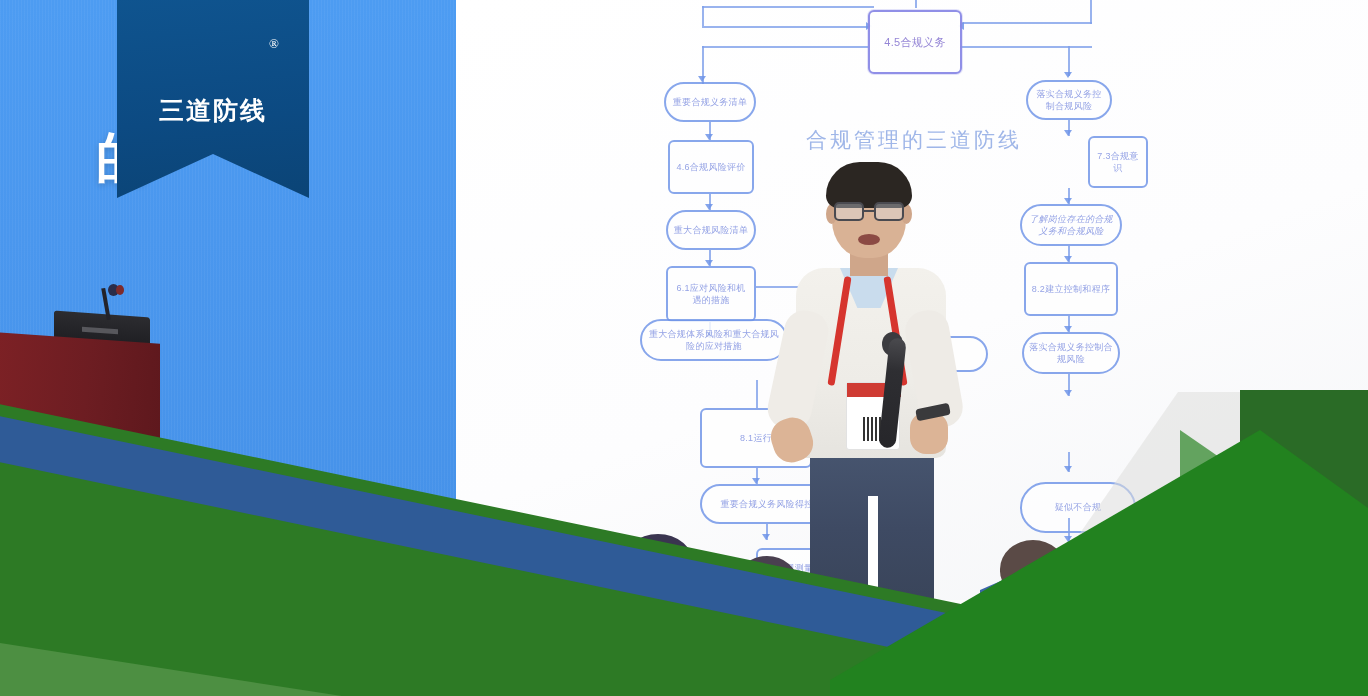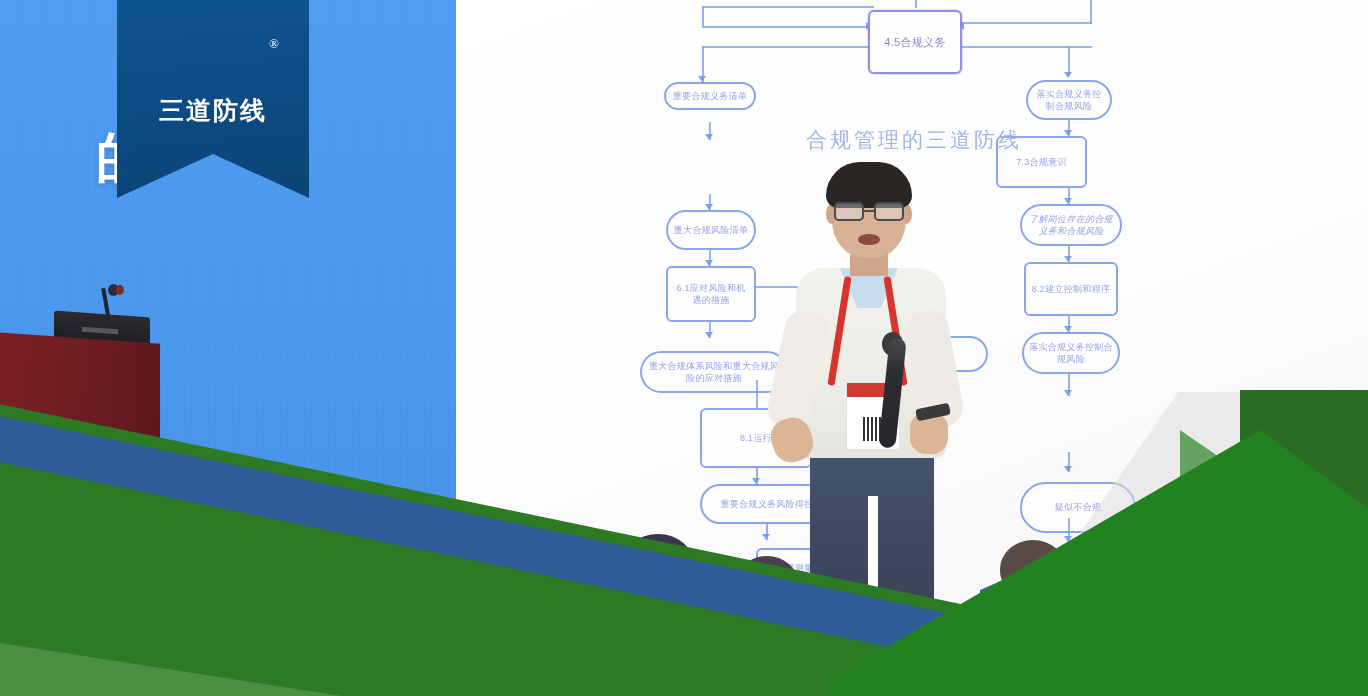--- a/index.html
+++ b/index.html
@@ -184,43 +184,46 @@
   <div class="ln v" style="left:1090px; top:0px; height:24px;"></div>
   <div class="ln h" style="left:960px; top:46px; width:132px;"></div>
   <div class="ln v" style="left:1068px; top:46px; height:30px;"></div>
   <div class="arrow-d" style="left:1064px; top:72px;"></div>
   <div class="ln v" style="left:915px; top:0px; height:8px;"></div>
 
   <div class="node rect key" style="left:868px; top:10px; width:94px; height:64px;">
     <span>4.5合规义务</span>
   </div>
 
-  <div class="node pill" style="left:664px; top:82px; width:92px; height:28px;">
+  <div class="node pill" style="left:664px; top:82px; width:92px; height:40px;">
     <span>重要合规义务清单</span>
   </div>
   <div class="ln v" style="left:709px; top:122px; height:18px;"></div>
   <div class="arrow-d" style="left:705px; top:134px;"></div>
 
+  <div class="node rect" style="left:668px; top:140px; width:86px; height:54px;">
+    <span>4.6合规风险评价</span>
+  </div>
   <div class="ln v" style="left:709px; top:194px; height:16px;"></div>
   <div class="arrow-d" style="left:705px; top:204px;"></div>
 
   <div class="node pill" style="left:666px; top:210px; width:90px; height:40px;">
     <span>重大合规风险清单</span>
   </div>
   <div class="ln v" style="left:709px; top:250px; height:16px;"></div>
   <div class="arrow-d" style="left:705px; top:260px;"></div>
 
   <div class="node rect" style="left:666px; top:266px; width:90px; height:56px;">
     <span>6.1应对风险和机遇的措施</span>
   </div>
   <div class="ln h" style="left:756px; top:286px; width:100px;"></div>
   <div class="ln v" style="left:709px; top:322px; height:16px;"></div>
   <div class="arrow-d" style="left:705px; top:332px;"></div>
 
-  <div class="node rounded" style="left:640px; top:319px; width:148px; height:42px;margin-top:32px;">
+  <div class="node rounded" style="left:640px; top:319px; width:148px; height:42px;">
     <span>重大合规体系风险和重大合规风险的应对措施</span>
   </div>
   <div class="ln v" style="left:756px; top:380px; height:28px;"></div>
 
   <div class="node rect" style="left:700px; top:408px; width:112px; height:60px;">
     <span>8.1运行</span>
   </div>
   <div class="ln v" style="left:756px; top:468px; height:16px;"></div>
   <div class="arrow-d" style="left:752px; top:478px;"></div>
 
@@ -233,21 +236,21 @@
   <div class="node rect" style="left:756px; top:548px; width:92px; height:52px;">
     <span>9.1监视测量分析评价</span>
   </div>
 
   <div class="node pill" style="left:1026px; top:80px; width:86px; height:40px;">
     <span>落实合规义务控制合规风险</span>
   </div>
   <div class="ln v" style="left:1068px; top:120px; height:16px;"></div>
   <div class="arrow-d" style="left:1064px; top:130px;"></div>
 
-  <div class="node rect" style="left:996px; top:136px; width:91px; height:52px;text-align:center;">
+  <div class="node rect" style="left:1088px; top:136px; width:60px; height:52px;text-align:center;">
     <span>7.3合规意识</span>
   </div>
   <div class="ln v" style="left:1068px; top:188px; height:16px;"></div>
   <div class="arrow-d" style="left:1064px; top:198px;"></div>
 
   <div class="node pill" style="left:1020px; top:204px; width:102px; height:42px;font-style:italic;">
     <span>了解岗位存在的合规义务和合规风险</span>
   </div>
   <div class="ln v" style="left:1068px; top:246px; height:16px;"></div>
   <div class="arrow-d" style="left:1064px; top:256px;"></div>

